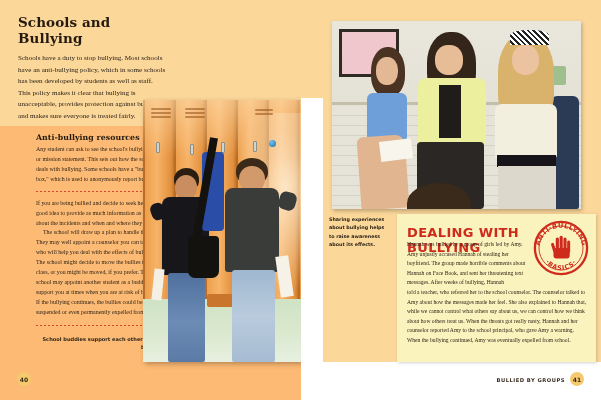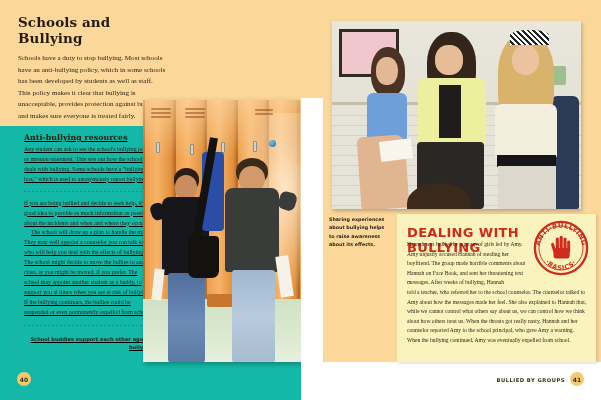--- a/index.html
+++ b/index.html
@@ -5,37 +5,37 @@
   * { box-sizing: border-box; margin: 0; padding: 0; }
   html, body {
     width: 601px; height: 400px;
     background: #ffffff;
     font-family: "Liberation Serif", serif;
     overflow: hidden;
   }
   .spread { position: relative; width: 601px; height: 400px; background:#fff; }
 
   
-  .page-left { position:absolute; left:0; top:0; width:301px; height:400px; background:#14b8a6; }
+  .page-left { position:absolute; left:0; top:0; width:301px; height:400px; background:#fdba74; }
   .left-band {
     position:absolute; left:0; top:0; width:301px; height:126px;
     background:#fbd79a;
   }
   .left-inner { position:absolute; left:18px; top:14px; width:148px; }
   .title {
     font-family:"DejaVu Serif", serif;
     font-size:13.5px; font-weight:bold; color:#241a10;
     letter-spacing:0.1px; line-height:1.2;
   }
   .intro {
     margin-top:7px;
     font-size:7.1px; line-height:1.62; color:#2d2217;
     text-align:left;
   }
-  .lcol { position:absolute; left:24px; top:133px; width:130px;text-decoration:underline; }
+  .lcol { position:absolute; left:36px; top:133px; width:130px; }
   .sub-h {
     font-family:"DejaVu Serif", serif;
     font-size:7.8px; font-weight:bold; color:#241a10;
     margin-bottom:3px; letter-spacing:0.05px;
   }
   .body-t { font-size:5.9px; line-height:1.68; color:#2f2519; text-align:left; }
   .body-t p + p { text-indent:7px; }
   .dots {
     height:1px; margin:6px 0 7px 0;
     background-image: linear-gradient(to right, #d9442c 0 2px, transparent 2px 4px);

